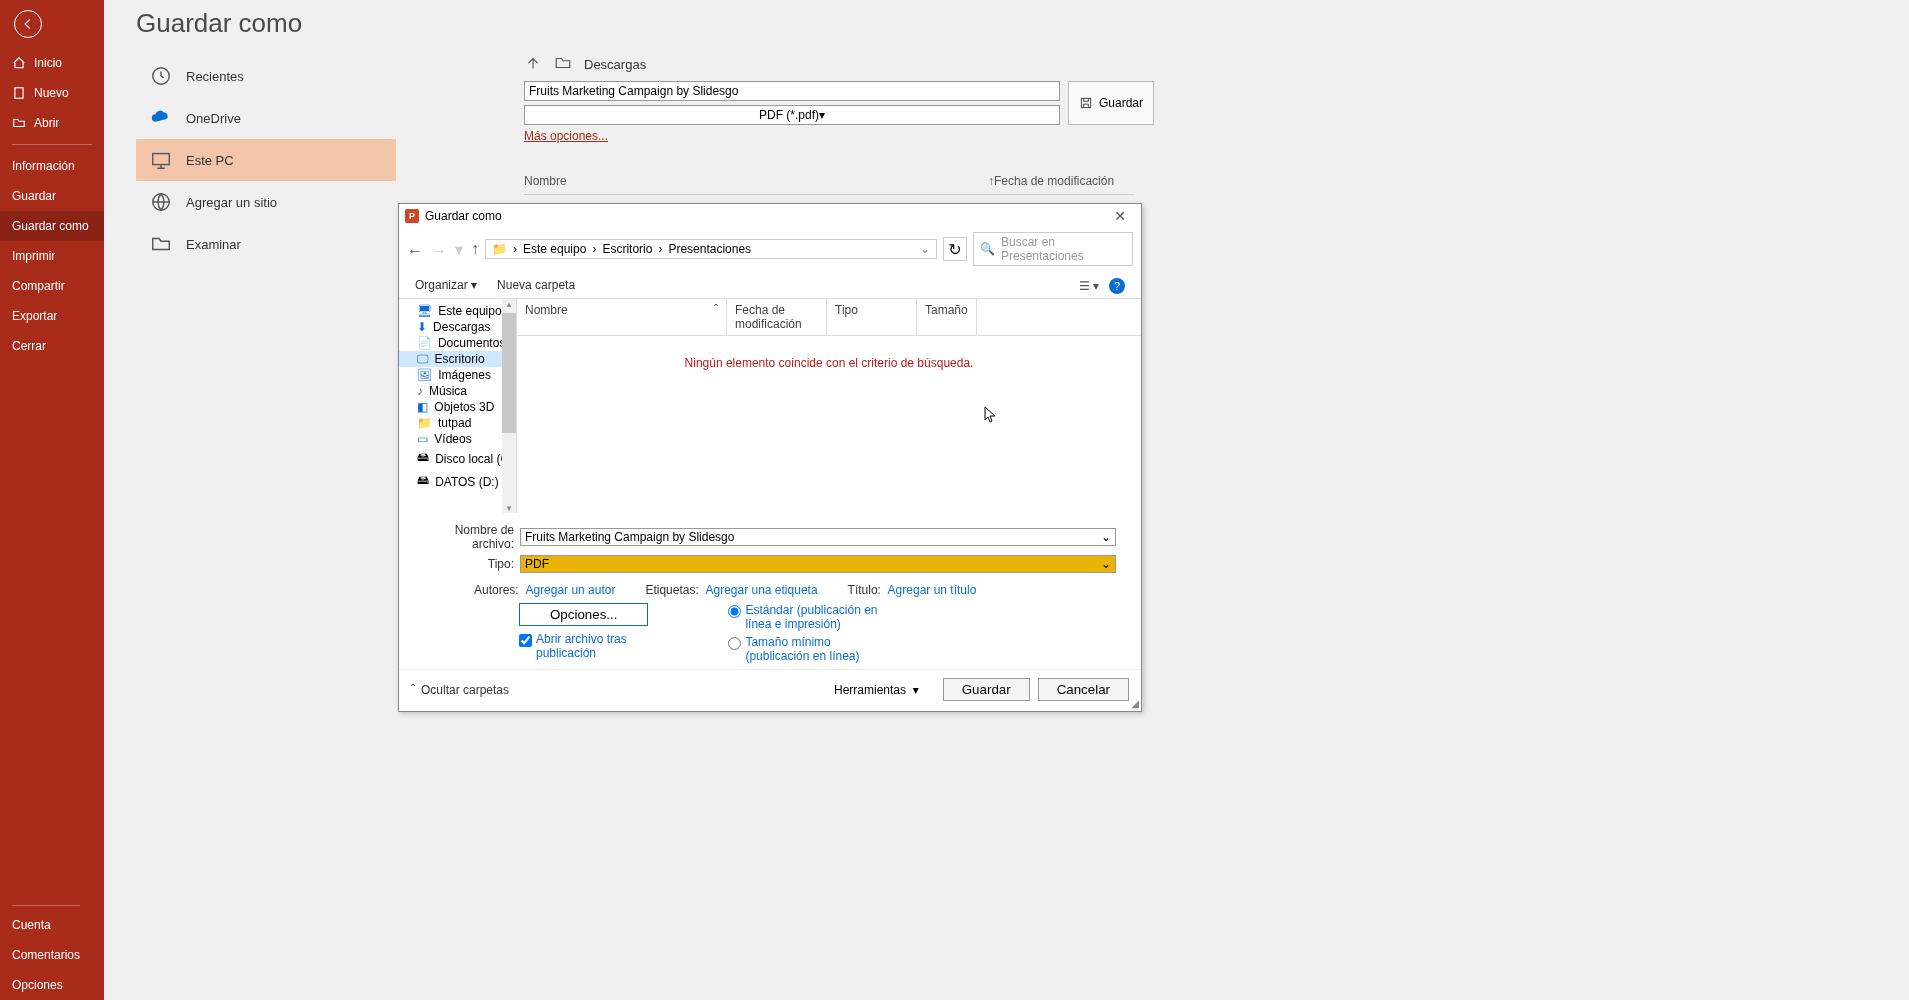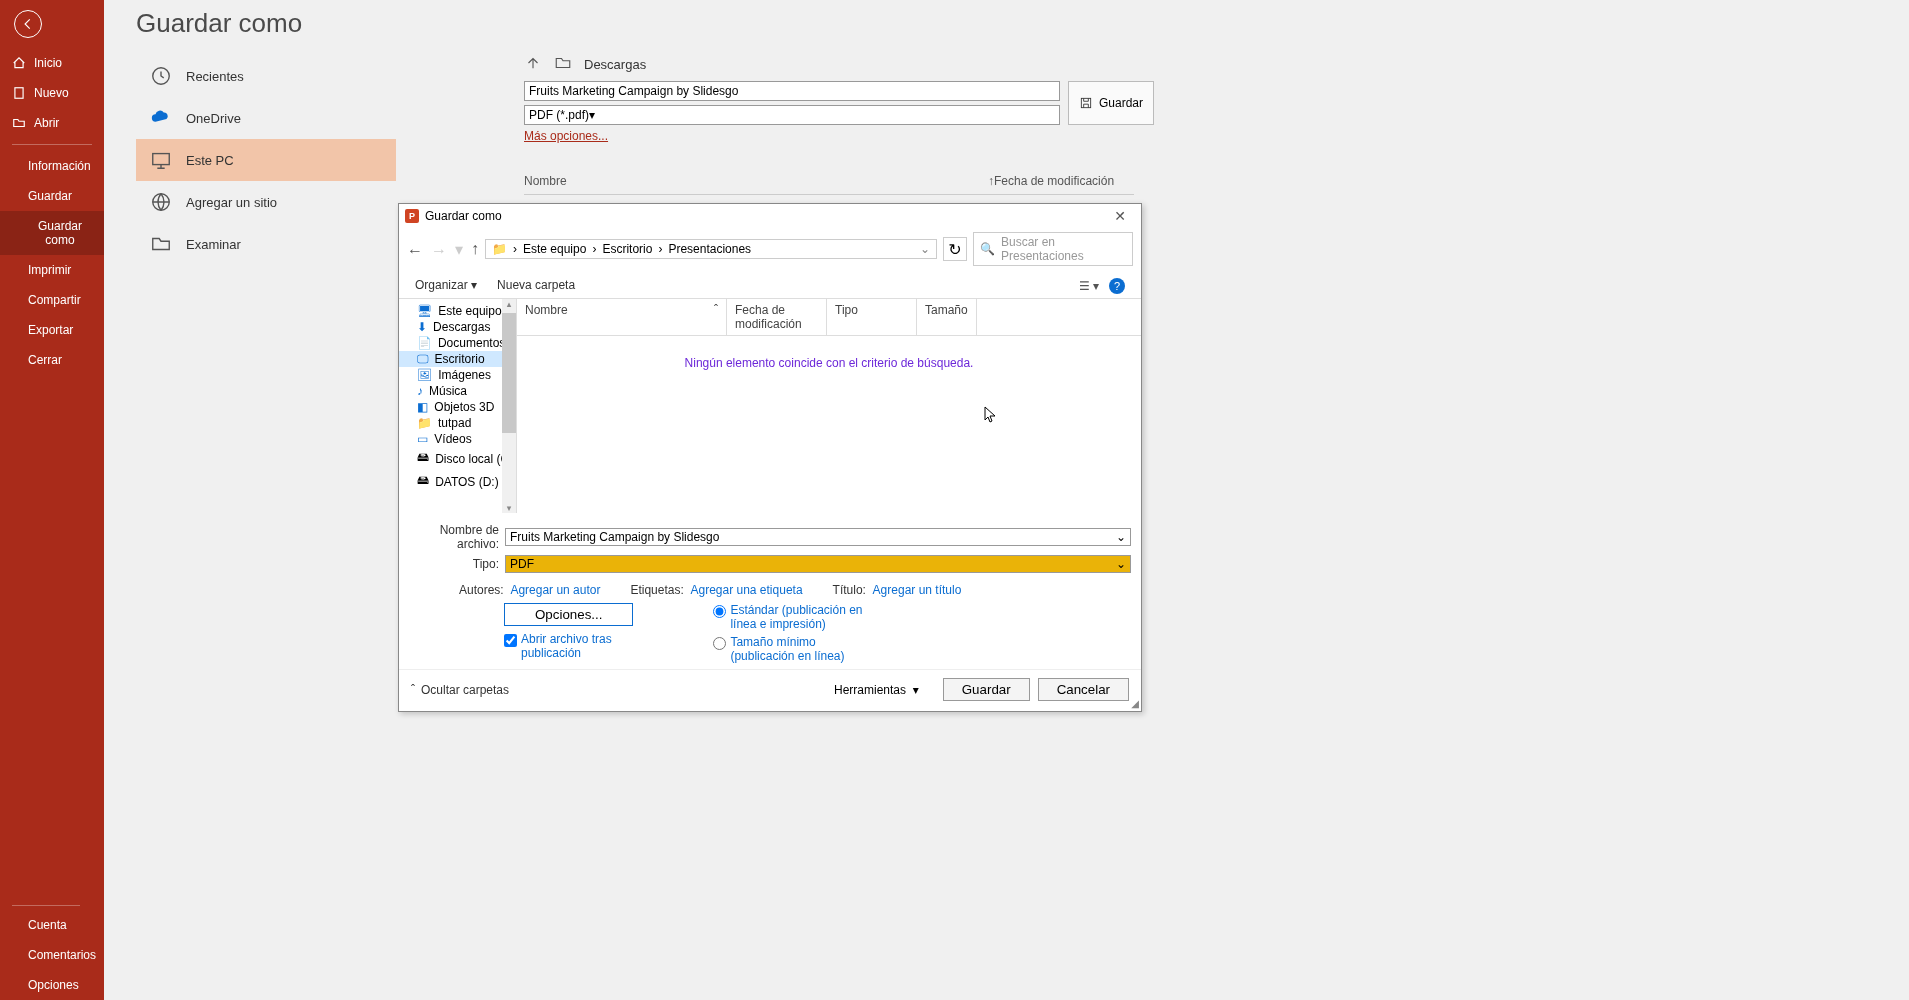--- a/index.html
+++ b/index.html
@@ -3,40 +3,40 @@
 <meta charset="utf-8">
 <style>
 * { margin: 0; padding: 0; box-sizing: border-box; font-family: "Segoe UI", Tahoma, sans-serif; }
 body { background: #f0f0f0; width: 1909px; height: 1000px; position: relative; overflow: hidden; }
 
 
 .left-sidebar { position: absolute; left: 0; top: 0; width: 104px; height: 100%; background: #a92b1a; color: #fff; }
 .back-btn { width: 28px; height: 28px; border: 1.5px solid #fff; border-radius: 50%; margin: 10px 0 0 14px; cursor: pointer; display: flex; align-items: center; justify-content: center; }
 .back-btn svg { width: 14px; height: 14px; fill: #fff; }
 .nav-item { display: flex; align-items: center; gap: 8px; padding: 8px 12px; font-size: 12px; cursor: pointer; }
-.nav-item.sub { padding-left: 28px; text-align: center; }
+.nav-item.sub { padding-left: 12px; text-align: center; }
 .nav-item.active { background: #8a2315; }
 .nav-top { margin-top: 10px; }
 .nav-divider { border-top: 1px solid rgba(255,255,255,.3); margin: 6px 12px; }
 .nav-bottom { position: absolute; bottom: 0; left: 0; right: 12px; }
 .nav-bottom .nav-divider { margin-bottom: 4px; }
 
 
 .main-page { position: absolute; left: 104px; top: 0; right: 0; bottom: 0; background: #f0f0f0; }
 .page-title { font-size: 26px; color: #4a4a4a; margin: 8px 0 16px 32px; font-weight: 300; }
 .location-list { width: 260px; margin-left: 32px; }
 .loc-item { display: flex; align-items: center; gap: 14px; padding: 10px 14px; font-size: 13px; color: #333; cursor: pointer; }
 .loc-item.selected { background: #f2c5a9; }
 .loc-icon { width: 22px; height: 22px; display:flex; align-items:center; justify-content:center; }
 
 .save-panel { position: absolute; left: 420px; top: 54px; }
 .path-row { display:flex; align-items:center; gap: 12px; margin-bottom: 6px; color:#333; font-size:13px;}
 .path-row svg { width:18px; height:18px; }
 .fname-input, .ftype-select { width: 536px; border: 1px solid #999; background: #fff; font-size: 12px; padding: 2px 4px; }
-.ftype-select { margin-top: 4px; display:flex; justify-content:flex-start; align-items:center; }
+.ftype-select { margin-top: 4px; display:flex; justify-content:center; align-items:center; }
 .save-btn { border:1px solid #bbb; background:#fafafa; padding:3px 10px; font-size:12px; display:inline-flex; gap:6px; align-items:center; cursor:pointer; }
 .more-link { color:#a92b1a; font-size:12px; text-decoration:underline; margin-top:4px; display:inline-block; }
 .col-headers { display:flex; width:610px; border-bottom:1px solid #ccc; margin-top:30px; font-size:12px; color:#555; padding-bottom:6px;}
 .col-headers span:first-child { width:470px; display:flex; align-items:center; gap:4px;}
 .col-headers span:last-child { }
 
 
 .dialog { position:absolute; left:398px; top:203px; width:744px; background:#fff; border:1px solid #888; box-shadow: 2px 2px 6px rgba(0,0,0,.2); }
 .dlg-title { display:flex; align-items:center; gap:6px; padding:4px 6px; font-size:12px; }
 .dlg-close { margin-left:auto; width:30px; text-align:center; cursor:pointer; font-size:14px; color:#555; }
@@ -57,23 +57,23 @@
 .tree-item { display:flex; align-items:center; gap:6px; padding:1px 6px 1px 18px; cursor:pointer; white-space:nowrap;}
 .tree-item.sel { background:#cfe8ff; }
 .tree-scroll { position:absolute; right:0; top:0; width:14px; height:100%; background:#f0f0f0; }
 .tree-scroll-thumb { position:absolute; right:0; width:14px; background:#c8c8c8; }
 
 .dlg-list { flex:1; display:flex; flex-direction:column; }
 .list-headers { display:flex; font-size:12px; border-bottom:1px solid #ddd; color:#444; }
 .list-headers .lh { padding:4px 8px; border-right:1px solid #ddd; }
 .lh-name { width:210px; display:flex; justify-content:space-between;}
 .lh-date { width:100px;} .lh-type{width:90px;} .lh-size{width:60px;}
-.empty-msg { text-align:center; color:#6d28d9; font-size:12px; margin-top:20px; }
-
-.dlg-fields { padding:10px 10px 6px; font-size:12px; }
+.empty-msg { text-align:center; color:#b91c1c; font-size:12px; margin-top:20px; }
+
+.dlg-fields { padding:10px 25px 6px; font-size:12px; }
 .field-row { display:flex; align-items:center; margin-bottom:4px; }
 .field-row label { width:90px; text-align:right; margin-right:6px; color:#333; }
 .field-input { flex:1; border:1px solid #999; background:#fff; padding:1px 4px; font-size:12px; display:flex; justify-content:space-between; }
 .field-input.dropdown { background:#eab308; }
 
 .meta-row { display:flex; gap:30px; margin:10px 0 6px 50px; font-size:12px; }
 .meta { color:#333; } .meta a { color:#0b6dd1; cursor:pointer; }
 
 .options-section { display:flex; gap:80px; margin:4px 0 0 95px; font-size:12px; }
 .opt-left { display:flex; flex-direction:column; gap:6px; }

